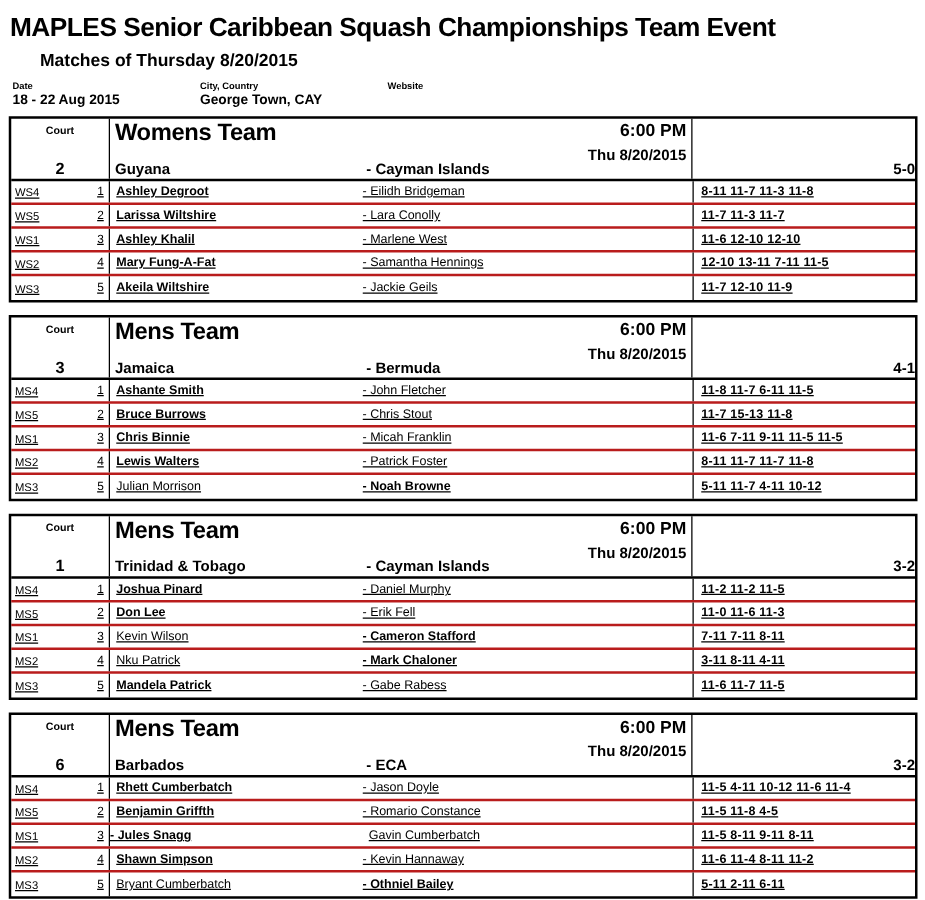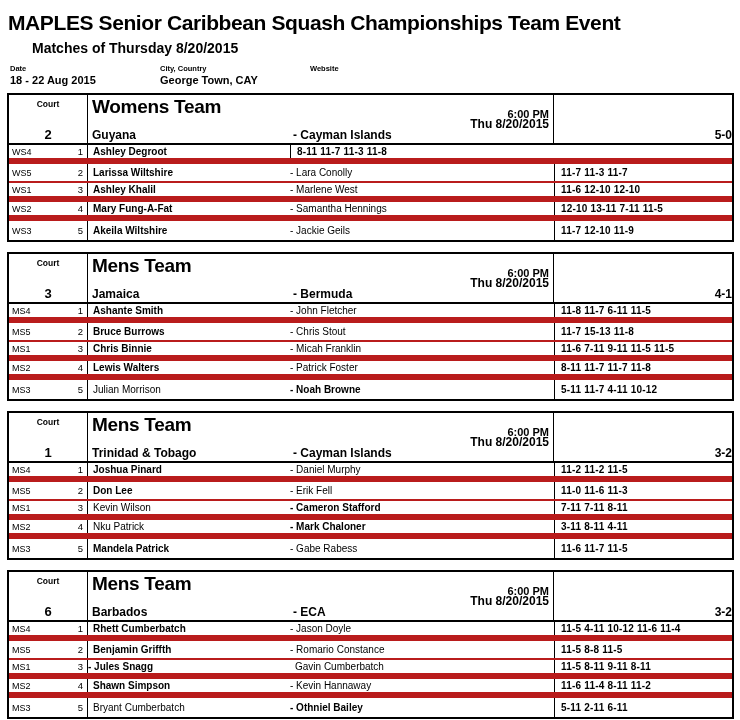--- a/index.html
+++ b/index.html
@@ -11,37 +11,37 @@
 
   .meta{position:absolute;left:10px;top:64px;display:flex;}
   .meta-col{display:flex;flex-direction:column;}
   .meta-col.c1{width:150px;}
   .meta-col.c2{width:150px;}
   .meta-col.c3{width:200px;}
   .meta-label{font-size:7.5px;font-weight:bold;line-height:10px;}
   .meta-value{font-size:11px;font-weight:bold;line-height:13px;white-space:nowrap;}
 
   .match-list{position:absolute;left:7px;top:93px;width:727px;}
-  .match-block{box-sizing:border-box;width:727px;border:2px solid #000;margin-bottom:10px;background:#fff;}
+  .match-block{box-sizing:border-box;width:727px;border:2px solid #000;margin-bottom:10px;background:#fff;text-decoration:underline;}
 
   .mb-header{display:grid;grid-template-columns:79px 466px 178px;height:48px;border-bottom:2px solid #000;}
   .mb-court{position:relative;border-right:1px solid #000;}
   .court-label{position:absolute;top:4px;left:0;width:100%;text-align:center;font-size:8.5px;font-weight:bold;}
   .court-number{position:absolute;bottom:1px;left:0;width:100%;text-align:center;font-size:13px;font-weight:bold;}
   .mb-mid{position:relative;border-right:1px solid #000;}
   .event-name{position:absolute;left:4px;top:1px;font-size:19px;font-weight:bold;letter-spacing:-0.3px;white-space:nowrap;}
-  .match-time{position:absolute;right:4px;top:1px;font-size:11px;font-weight:bold;margin-top:12px;}
+  .match-time{position:absolute;right:4px;top:1px;font-size:14px;font-weight:bold;}
   .match-date{position:absolute;right:4px;top:22px;font-size:12px;font-weight:bold;}
   .team-line{position:absolute;left:4px;right:4px;bottom:1px;display:flex;font-size:12px;font-weight:bold;}
   .home-team{width:201px;white-space:nowrap;}
   .away-team{white-space:nowrap;}
   .mb-score{position:relative;}
   .team-score{position:absolute;bottom:1px;left:0;width:100%;text-align:right;font-size:12px;font-weight:bold;}
 
-  .rubber-row{box-sizing:border-box;display:grid;grid-template-columns:40px 39px 202px 264px 178px;height:19px;border-bottom:6px solid #b91c1c;align-items:stretch;}
+  .rubber-row{box-sizing:border-box;display:grid;grid-template-columns:40px 39px 202px 264px 178px;height:19px;border-bottom:2px solid #b91c1c;align-items:stretch;}
   .rubber-row:last-child{border-bottom:none;}
   .rubber-row:nth-child(2){border-bottom-width:2px;}
   .rcell{display:flex;align-items:center;font-size:10px;min-width:0;white-space:nowrap;overflow:hidden;}
   .r-code{padding-left:3px;font-size:9px;}
   .r-num{justify-content:flex-end;padding-right:4px;border-right:1px solid #000;font-size:9.5px;}
   .r-home{padding-left:5px;}
   .r-away{}
   .r-score{border-left:1px solid #000;padding-left:6px;font-weight:700;letter-spacing:0.2px;}
   .bold{font-weight:bold;}
 </style>
@@ -86,20 +86,21 @@
       <div class="mb-score">
         <div class="team-score">5-0</div>
       </div>
     </div>
     <div class="mb-rows">
 
     <div class="rubber-row">
         <div class="rcell r-code">WS4</div>
         <div class="rcell r-num">1</div>
         <div class="rcell r-home bold">Ashley Degroot</div>
+        <div class="rcell r-away">- Eilidh Bridgeman</div>
         <div class="rcell r-score">8-11 11-7 11-3 11-8</div>
       </div>
           <div class="rubber-row">
         <div class="rcell r-code">WS5</div>
         <div class="rcell r-num">2</div>
         <div class="rcell r-home bold">Larissa Wiltshire</div>
         <div class="rcell r-away">- Lara Conolly</div>
         <div class="rcell r-score">11-7 11-3 11-7</div>
       </div>
           <div class="rubber-row">
@@ -267,21 +268,21 @@
         <div class="rcell r-num">1</div>
         <div class="rcell r-home bold">Rhett Cumberbatch</div>
         <div class="rcell r-away">- Jason Doyle</div>
         <div class="rcell r-score">11-5 4-11 10-12 11-6 11-4</div>
       </div>
           <div class="rubber-row">
         <div class="rcell r-code">MS5</div>
         <div class="rcell r-num">2</div>
         <div class="rcell r-home bold">Benjamin Griffth</div>
         <div class="rcell r-away">- Romario Constance</div>
-        <div class="rcell r-score">11-5 8-8 11-5</div>
+        <div class="rcell r-score">11-5 11-8 4-5</div>
       </div>
           <div class="rubber-row">
         <div class="rcell r-code">MS1</div>
         <div class="rcell r-num">3</div>
         <div class="rcell r-away bold">- Jules Snagg</div>
         <div class="rcell r-home">Gavin Cumberbatch</div>
         <div class="rcell r-score">11-5 8-11 9-11 8-11</div>
       </div>
           <div class="rubber-row">
         <div class="rcell r-code">MS2</div>

